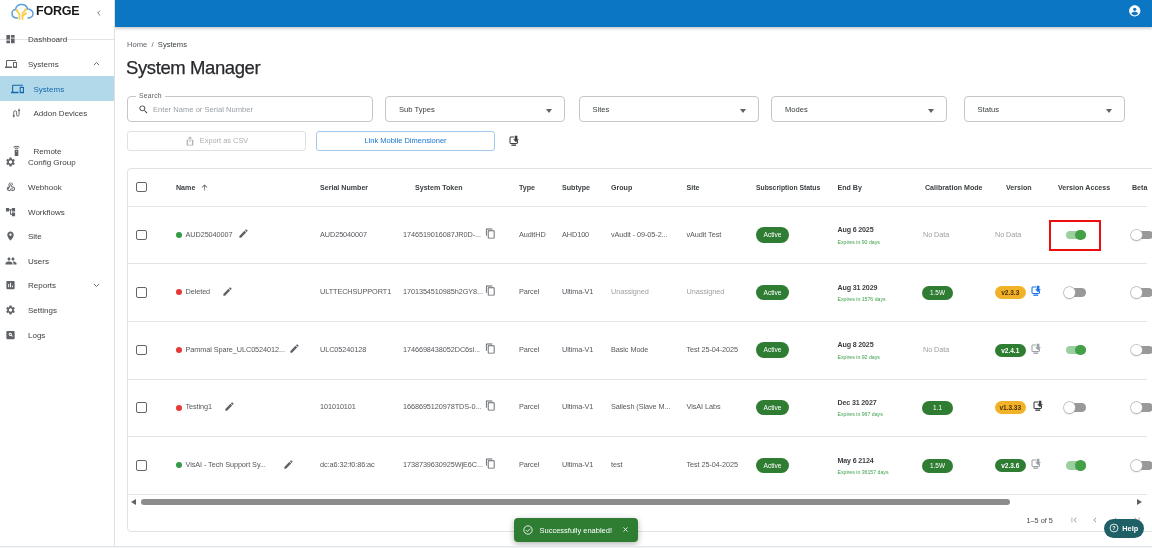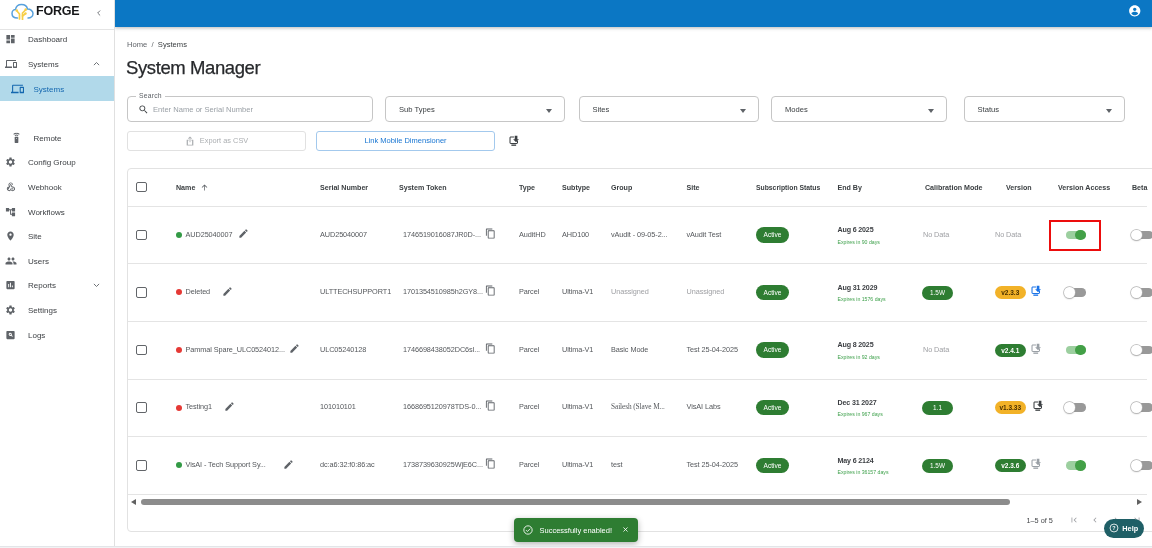--- a/index.html
+++ b/index.html
@@ -7,21 +7,21 @@
   font-family:"Liberation Sans", sans-serif; position:relative; }
 .abs { position:absolute; }
 .nw { white-space:nowrap; }
 
 
 #topbar { left:115px; top:0; width:1037px; height:26.5px; background:#0b77c4; box-shadow:0 1.5px 3px rgba(90,90,90,.35); }
 
 
 #sidebar { left:0; top:0; width:115px; height:546px; background:#fff;
   border-right:1px solid #e0e0e0; z-index:5; }
-#logo-row { left:0; top:0; width:114px; height:30px; border-bottom:1px solid #e4e4e4; }
+#logo-row { left:0; top:0; width:114px; height:40px; border-bottom:1px solid #e4e4e4; }
 .mi { position:absolute; left:0; width:114px; height:24.6px; }
 .mi .txt { position:absolute; left:28px; top:50%; transform:translateY(-50%);
   font-size:8px; font-weight:500; color:#3b3e42; letter-spacing:0; }
 .mi.sub .txt { left:33.5px; }
 .mi .ico { position:absolute; left:4.5px; top:50%; transform:translateY(-50%); }
 .mi.sub .ico { left:11px; }
 .mi .chev { position:absolute; right:13px; top:50%; transform:translateY(-50%); }
 .mi.sel { background:#b1d9ea; }
 .mi.sel .txt { color:#1467af; }
 
@@ -141,21 +141,29 @@
     <svg class="chev" width="9" height="9" viewBox="0 0 24 24">
         <path d="M5 15l7-7 7 7" fill="none" stroke="#5f6368" stroke-width="2.4"></path>
       </svg>
   </div>
   <div class="mi sub sel" style="top:76.4px;">
     <svg class="ico" width="13" height="13" viewBox="0 0 24 24" fill="#1467af">
         <path d="M4 6h18V4H4c-1.1 0-2 .9-2 2v11H0v3h14v-3H4V6zm19 2h-6c-.55 0-1 .45-1 1v10c0 .55.45 1 1 1h6c.55 0 1-.45 1-1V9c0-.55-.45-1-1-1zm-1 9h-4v-7h4v7z"></path>
       </svg>
     <span class="txt">Systems</span>
   </div>
-  <div class="mi sub" style="top:126px;padding-left:18px;">
+  <div class="mi sub" style="top:101px;">
+    <svg class="ico" width="11" height="11" viewBox="0 0 24 24" fill="none" stroke="#5f6368">
+        <path d="M6 17V10.2a3.1 3.1 0 0 1 6.2 0V16a2.7 2.7 0 0 0 5.4 0V7" stroke-width="2"></path>
+        <path d="M3.9 16.6h4.2v1.7a2.1 2.1 0 0 1-4.2 0zM15.5 7.4h4.2V5.7a2.1 2.1 0 0 0-4.2 0z" fill="#5f6368" stroke="none"></path>
+        <path d="M6 20.5v1.5M17.6 2v1.5" stroke-width="1.6"></path>
+      </svg>
+    <span class="txt">Addon Devices</span>
+  </div>
+  <div class="mi sub" style="top:139px;padding-left:18px;">
     <svg class="ico" width="11" height="11" viewBox="0 0 24 24" fill="#5f6368">
         <path d="M15 9H9c-.55 0-1 .45-1 1v12c0 .55.45 1 1 1h6c.55 0 1-.45 1-1V10c0-.55-.45-1-1-1zm-3 3c.55 0 1 .45 1 1s-.45 1-1 1-1-.45-1-1 .45-1 1-1zm-4.2-5.78 1.41 1.42c.71-.7 1.69-1.14 2.79-1.14s2.08.43 2.79 1.14l1.41-1.41C15.14 5.15 13.65 4.5 12 4.5s-3.14.65-4.2 1.72zM12 .5C9.3.5 6.85 1.6 5.08 3.37l1.41 1.41C7.9 3.37 9.85 2.5 12 2.5s4.1.87 5.51 2.28l1.41-1.41C17.15 1.6 14.7.5 12 .5z"></path>
       </svg>
     <span class="txt">Remote</span>
   </div>
   <div class="mi" style="top:150.2px;">
     <svg class="ico" width="11" height="11" viewBox="0 0 24 24" fill="#5f6368">
         <path d="M19.14 12.94c.04-.3.06-.61.06-.94 0-.32-.02-.64-.07-.94l2.03-1.58c.18-.14.23-.41.12-.61l-1.92-3.32c-.12-.22-.37-.29-.59-.22l-2.39.96c-.5-.38-1.03-.7-1.62-.94l-.36-2.54c-.04-.24-.24-.41-.48-.41h-3.84c-.24 0-.43.17-.47.41l-.36 2.54c-.59.24-1.13.57-1.62.94l-2.39-.96c-.22-.08-.47 0-.59.22L2.74 8.87c-.12.21-.08.47.12.61l2.03 1.58c-.05.3-.09.63-.09.94s.02.64.07.94l-2.03 1.58c-.18.14-.23.41-.12.61l1.92 3.32c.12.22.37.29.59.22l2.39-.96c.5.38 1.03.7 1.62.94l.36 2.54c.05.24.24.41.48.41h3.84c.24 0 .44-.17.47-.41l.36-2.54c.59-.24 1.13-.56 1.62-.94l2.39.96c.22.08.47 0 .59-.22l1.92-3.32c.12-.22.07-.47-.12-.61l-2.01-1.58zM12 15.6c-1.98 0-3.6-1.62-3.6-3.6s1.62-3.6 3.6-3.6 3.6 1.62 3.6 3.6-1.62 3.6-3.6 3.6z"></path>
       </svg>
     <span class="txt">Config Group</span>
@@ -243,21 +251,21 @@
   </svg>
 
 <div class="abs" id="card">
     <div id="cardin">
   <div class="cb" style="top:181.5px;"></div>
   <span class="hl" style="left:176px;">Name</span>
   <svg width="9" height="9" viewBox="0 0 24 24" fill="#5f6368" style="position:absolute;left:199.5px;top:182.5px;">
         <path d="M11 20V7.8l-5.1 5.1L4.5 11.5 12 4l7.5 7.5-1.4 1.4L13 7.8V20h-2z"></path>
       </svg>
   <span class="hl" style="left:320px;">Serial Number</span>
-  <span class="hl" style="left:399px;">System Token</span>
+  <span class="hl" style="left:415px;">System Token</span>
   <span class="hl" style="left:519px;">Type</span>
   <span class="hl" style="left:562px;">Subtype</span>
   <span class="hl" style="left:611px;">Group</span>
   <span class="hl" style="left:686.5px;">Site</span>
   <span class="hl" style="left:756px; font-size:6.8px;">Subscription Status</span>
   <span class="hl" style="left:837.5px;">End By</span>
   <span class="hl" style="left:925px;">Calibration Mode</span>
   <span class="hl" style="left:1006px;">Version</span>
   <span class="hl" style="left:1058px;">Version Access</span>
   <span class="hl" style="left:1132px;">Beta</span>
@@ -369,21 +377,21 @@
   <svg width="11" height="11" viewBox="0 0 24 24" fill="#5f6368" style="position:absolute;left:224px;top:400.5px;">
           <use href="#pen"></use>
         </svg>
   <span class="cell" style="left:320px; top:402px;">101010101</span>
   <span class="cell" style="left:403px; top:402px;">1668695120978TDS-0...</span>
   <svg width="11" height="11" viewBox="0 0 24 24" fill="#5f6368" style="position:absolute;left:485px;top:400px;">
           <use href="#cpy"></use>
         </svg>
   <span class="cell" style="left:519px; top:402px;">Parcel</span>
   <span class="cell" style="left:562px; top:402px;">Ultima-V1</span>
-  <span class="cell" style="left:611px; top:402px;font-family:Liberation Serif, serif;">Sailesh (Slave M...</span>
+  <span class="cell" style="left:611px; top:402px;">Sailesh (Slave M...</span>
   <span class="cell" style="left:686.5px; top:402px;">VisAI Labs</span>
   <div class="pill actpill" style="top:399.5px;">Active</div>
   <span class="date1" style="top:398.5px;">Dec 31 2027</span>
   <span class="date2" style="top:411px;">Expires in 967 days</span>
   <div class="pill calpill" style="left:922px; top:400.5px;">1.1</div>
   <div class="pill vpill amber" style="left:995px; top:401px;">v1.3.33</div>
   <svg width="11.5" height="11.5" viewBox="0 0 24 24" fill="#3c4043" style="position:absolute;left:1031.5px;top:400.0px;">
           <use href="#inst"></use>
         </svg>
   <div class="tgl off" style="left:1065.5px; top:402px;">

